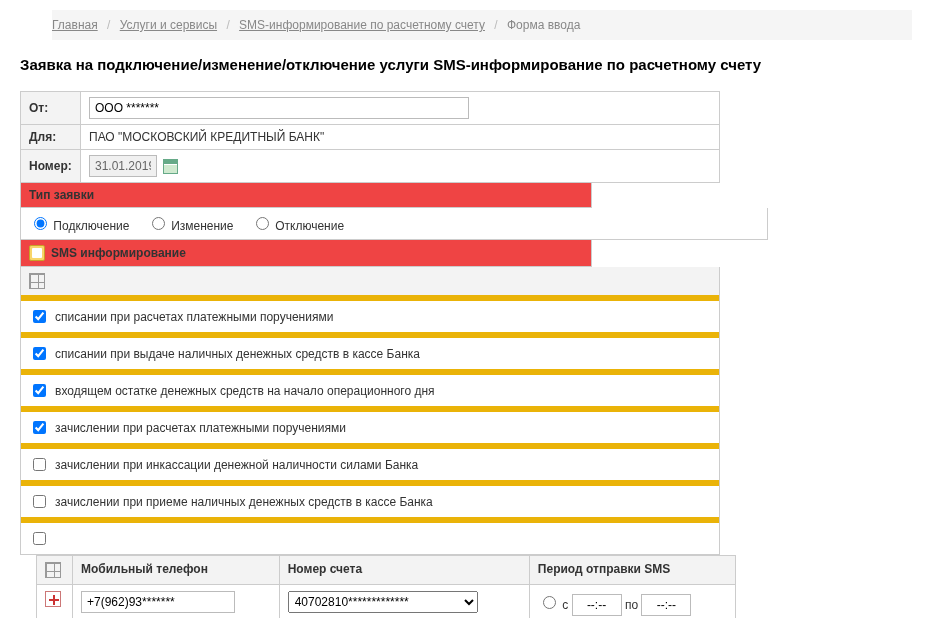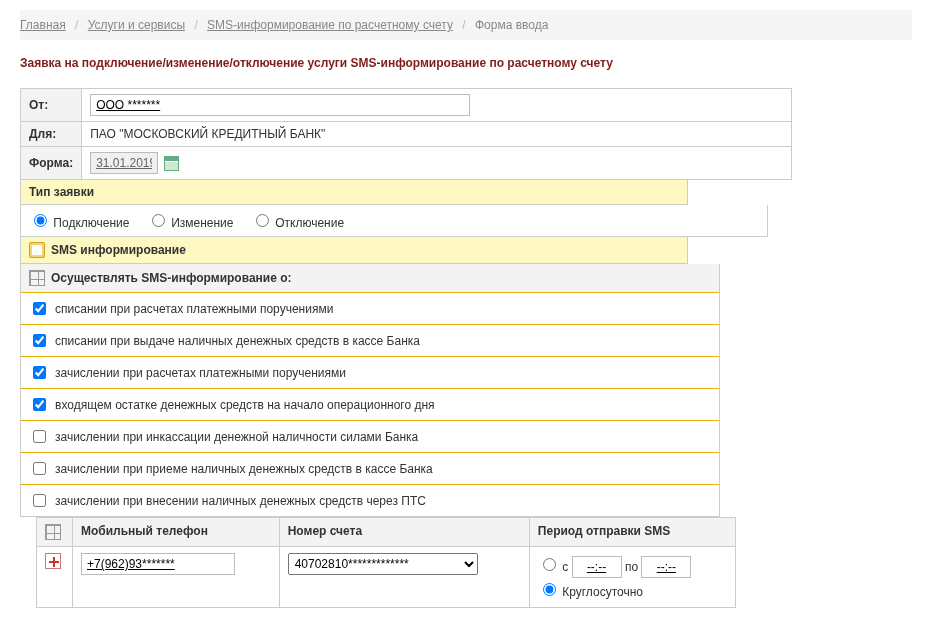--- a/index.html
+++ b/index.html
@@ -11,83 +11,83 @@
     background: #fff;
   }
   .page {
     padding: 10px 20px;
     width: 932px;
   }
   .breadcrumb {
     background: #f5f5f5;
     padding: 8px 0;
     color: #888;
+    margin-left: 32px;
   }
   .breadcrumb a {
     color: #888;
     text-decoration: underline;
     cursor: pointer;
   }
   .breadcrumb .sep { margin: 0 6px; color: #bbb; }
   .breadcrumb .current { color: #888; }
   h1.page-title {
-    font-size: 12px;
+    font-size: 15px;
     font-weight: bold;
     margin: 16px 0 18px;
-    color: #7f1d1d;
+    color: #000000;
   }
   .form-table {
     border-collapse: collapse;
-    width: 772px;
+    width: 700px;
     border: 1px solid #ccc;
     padding-left: 30px;
   }
   .form-table td {
     border: 1px solid #ccc;
     padding: 5px 8px;
     vertical-align: middle;
   }
   .form-table .lbl {
     width: 60px;
     background: #f3f3f3;
     font-weight: bold;
   }
   input[type="text"] {
     border: 1px solid #bbb;
     padding: 3px 5px;
     font-size: 12px;
     font-family: inherit;
     background: #fff;
-    text-decoration: underline;
   }
   input[readonly] { background: #f0f0f0; color:#666; }
   .from-input { width: 380px; }
 
   .cal-icon {
     display: inline-block;
     width: 15px; height: 15px;
     border: 1px solid #6a8;
     background: linear-gradient(#fff 40%, #cfe9cf 40%);
     vertical-align: middle;
     position: relative;
     margin-left: 3px;
   }
   .cal-icon::before {
     content: "";
     position: absolute; top:0; left:0; right:0; height:4px;
     background:#6a8;
   }
 
   .section-header {
-    background: #fef9c3;
+    background: #ef4444;
     border: 1px solid #ccc;
     border-top: none;
     padding: 5px 8px;
     font-weight: bold;
-    width: 668px;
+    width: 572px;
   }
   .section-body {
     border: 1px solid #ccc;
     border-top: none;
     padding: 6px 8px;
     width: 748px;
   }
   .radio-row label { margin-right: 14px; cursor: pointer; }
 
   .sms-section {
@@ -124,21 +124,21 @@
   }
   .plus-icon::before{ left:7px; top:3px; width:2px; height:10px;}
   .plus-icon::after{ top:7px; left:3px; height:2px; width:10px;}
 
   .check-list {
     border:1px solid #ccc;
     border-top:none;
     width:700px;
   }
   .check-row {
-    border-top:1px solid #eab308;
+    border-top:6px solid #eab308;
     padding:6px 8px;
     display:flex;
     align-items:center;
     gap:6px;
   }
   .check-row:first-child { border-top:none; background:#f3f3f3; font-weight:bold; }
 
   .phone-table {
     border:1px solid #ccc;
     border-top:none;
@@ -181,21 +181,21 @@
       <td class="lbl">От:</td>
       <td>
         <input type="text" class="from-input" value="ООО *******" style="">
       </td>
     </tr>
     <tr>
       <td class="lbl">Для:</td>
       <td>ПАО "МОСКОВСКИЙ КРЕДИТНЫЙ БАНК"</td>
     </tr>
     <tr>
-      <td class="lbl">Форма:</td>
+      <td class="lbl">Номер:</td>
       <td>
         <input type="text" readonly="" style="width: 68px;" value="31.01.2019">
         <span class="cal-icon"></span>
       </td>
     </tr>
   </tbody>
     </table>
 
   <div class="section-header">Тип заявки</div>
   <div class="section-body radio-row">
@@ -214,50 +214,48 @@
   </div>
 
   <div class="section-header sms-section" style="border-top:none;">
     <span class="sms-icon"></span>
     <span>SMS информирование</span>
   </div>
 
   <div class="check-list">
     <div class="check-row">
       <span class="grid-icon"></span>
-      <span>Осуществлять SMS-информирование о:</span>
     </div>
 
     <div class="check-row">
         <input type="checkbox" checked="" style="">
         <span>списании при расчетах платежными поручениями</span>
       </div>
       <div class="check-row">
         <input type="checkbox" checked="" style="">
         <span>списании при выдаче наличных денежных средств в кассе Банка</span>
       </div>
       <div class="check-row">
         <input type="checkbox" checked="" style="">
+        <span>входящем остатке денежных средств на начало операционного дня</span>
+      </div>
+      <div class="check-row">
+        <input type="checkbox" checked="" style="">
         <span>зачислении при расчетах платежными поручениями</span>
-      </div>
-      <div class="check-row">
-        <input type="checkbox" checked="" style="">
-        <span>входящем остатке денежных средств на начало операционного дня</span>
       </div>
       <div class="check-row">
         <input type="checkbox" style="">
         <span>зачислении при инкассации денежной наличности силами Банка</span>
       </div>
       <div class="check-row">
         <input type="checkbox" style="">
         <span>зачислении при приеме наличных денежных средств в кассе Банка</span>
       </div>
       <div class="check-row">
         <input type="checkbox" style="">
-        <span>зачислении при внесении наличных денежных средств через ПТС</span>
       </div>
   </div>
 
   <table class="phone-table">
     <tbody>
         <tr>
       <th style="width:36px;">
         <span class="grid-icon"></span>
       </th>
       <th>Мобильный телефон</th>

